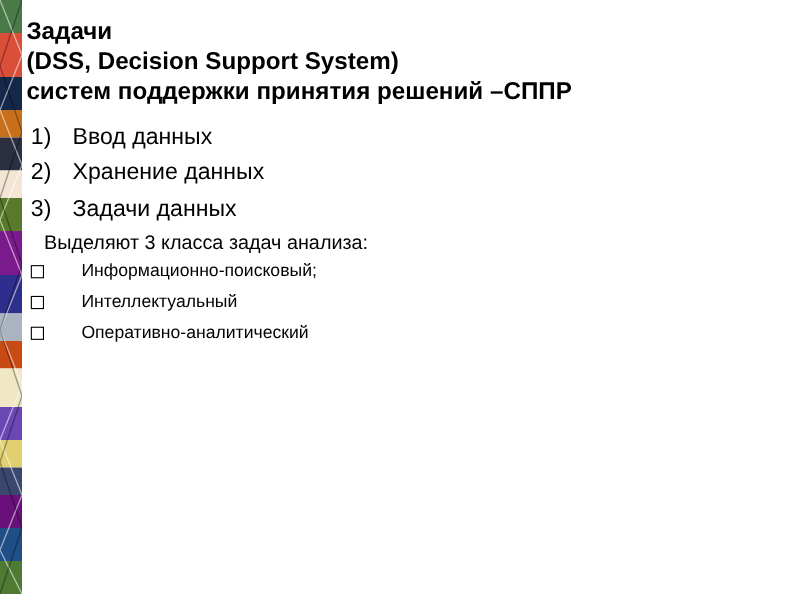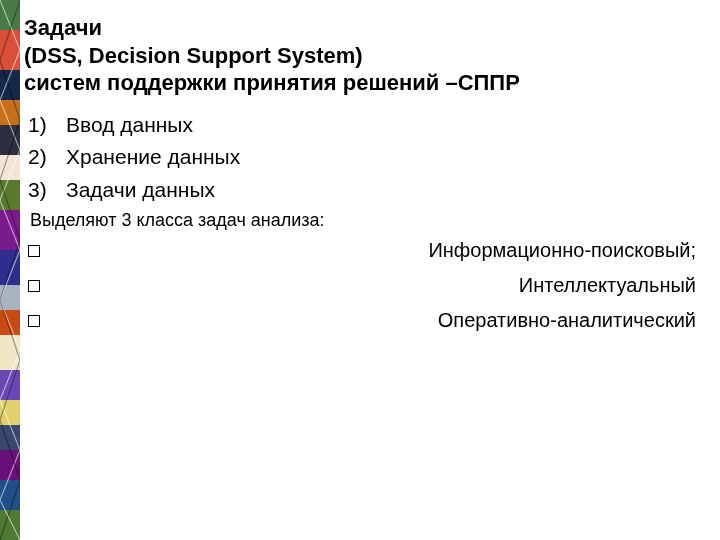--- a/index.html
+++ b/index.html
@@ -47,32 +47,31 @@
     }
     .num-list .num {
       min-width: 30px;
       text-align: left;
     }
     .num-list .txt {
       margin-left: 8px;
     }
     .sub-heading {
       font-size: 18px;
-      margin: 4px 0 2px 6px;
+      margin: 4px 0 2px 16px;
     }
     .box-list {
       list-style: none;
       margin-left: 4px;
     }
     .box-list li {
-      font-size: 20px;
+      font-size: 16px;
       line-height: 1.75;
       display: flex;
       align-items: center;
-      justify-content: space-between;
     }
     .bullet-box {
       width: 12px;
       height: 12px;
       border: 1.5px solid #000;
       flex: 0 0 auto;
       margin-right: 34px;
     }
   </style>
 </head>

